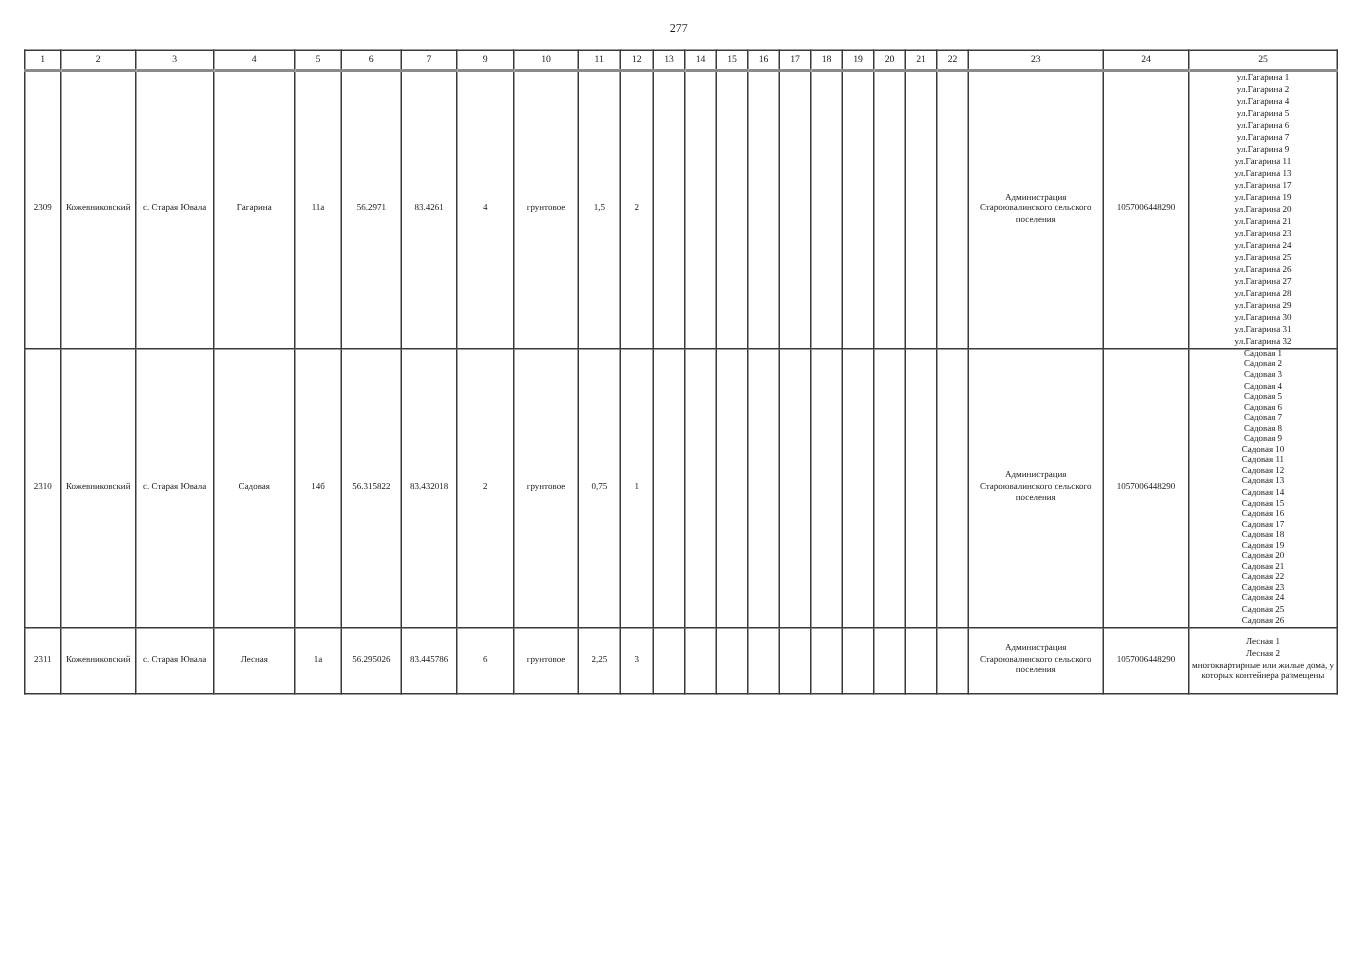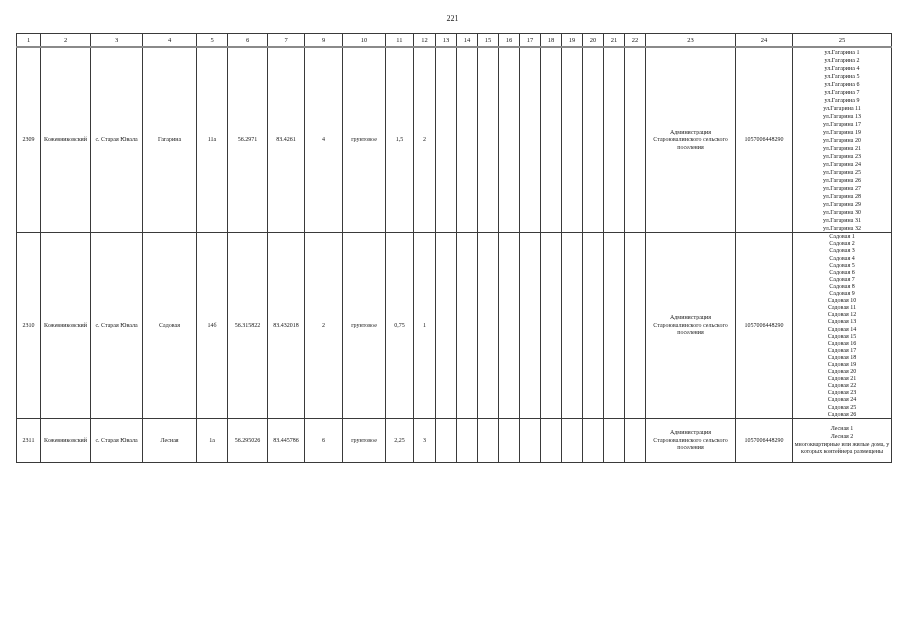--- a/index.html
+++ b/index.html
@@ -59,21 +59,21 @@
   tr.r2 td.list-cell div {
     line-height: 7.1px;
   }
   tr.r3 td.list-cell div {
     line-height: 7.8px;
   }
 </style>
 </head>
 <body>
 
-<div class="page-number">221</div>
+<div class="page-number">277</div>
 
 <table class="registry">
   <colgroup>
     <col style="width:24px">
       <col style="width:50px">
       <col style="width:52px">
       <col style="width:54px">
     <col style="width:31px">
       <col style="width:40px">
       <col style="width:37px">

